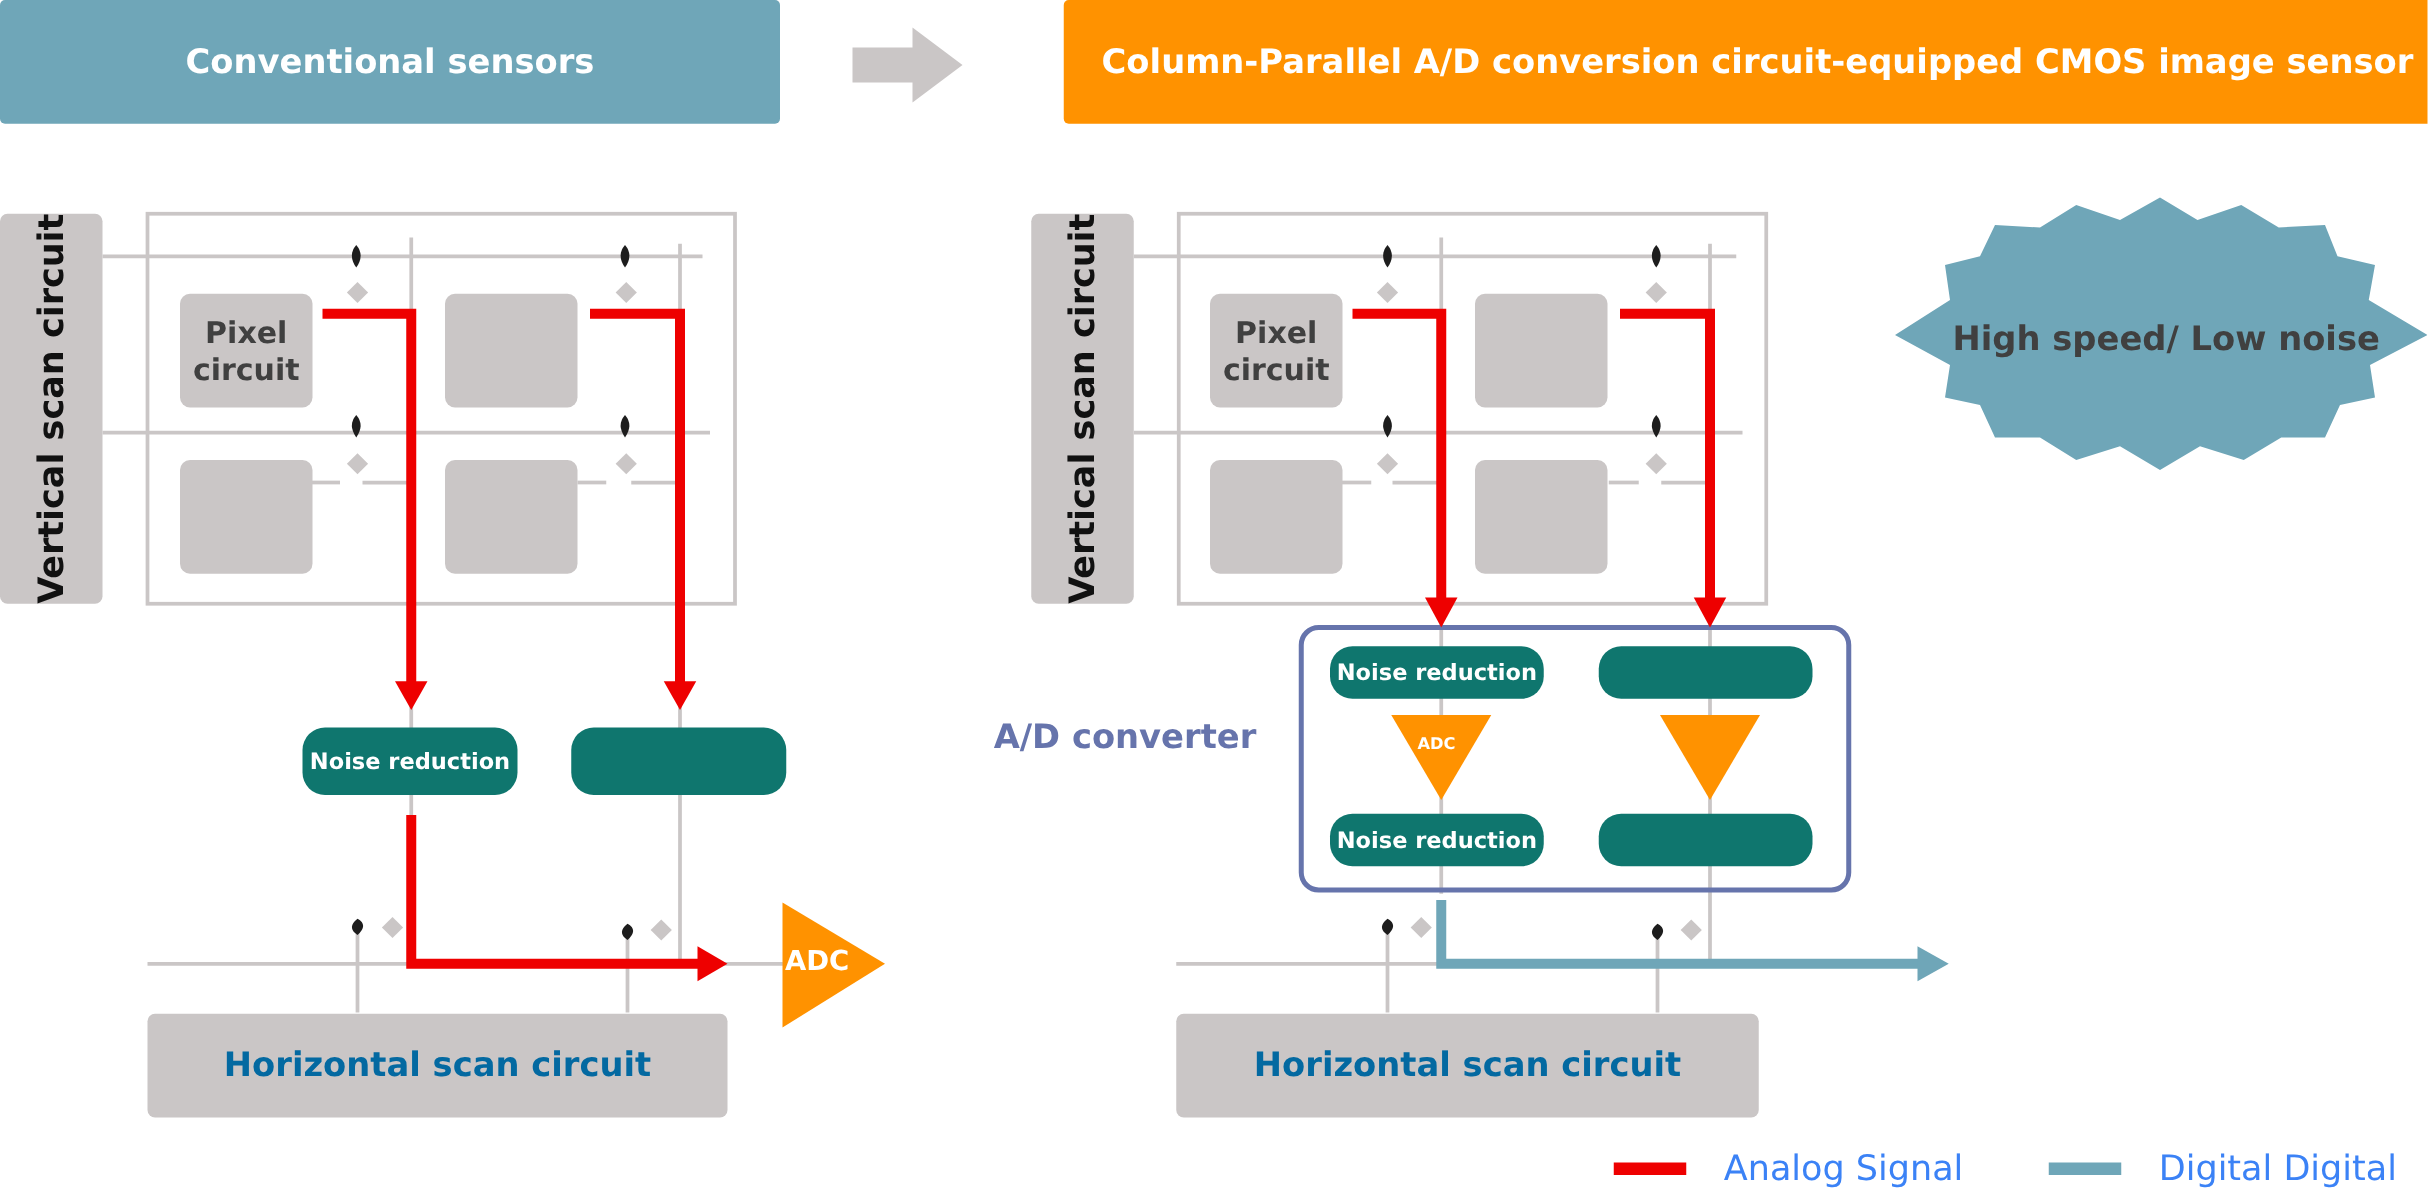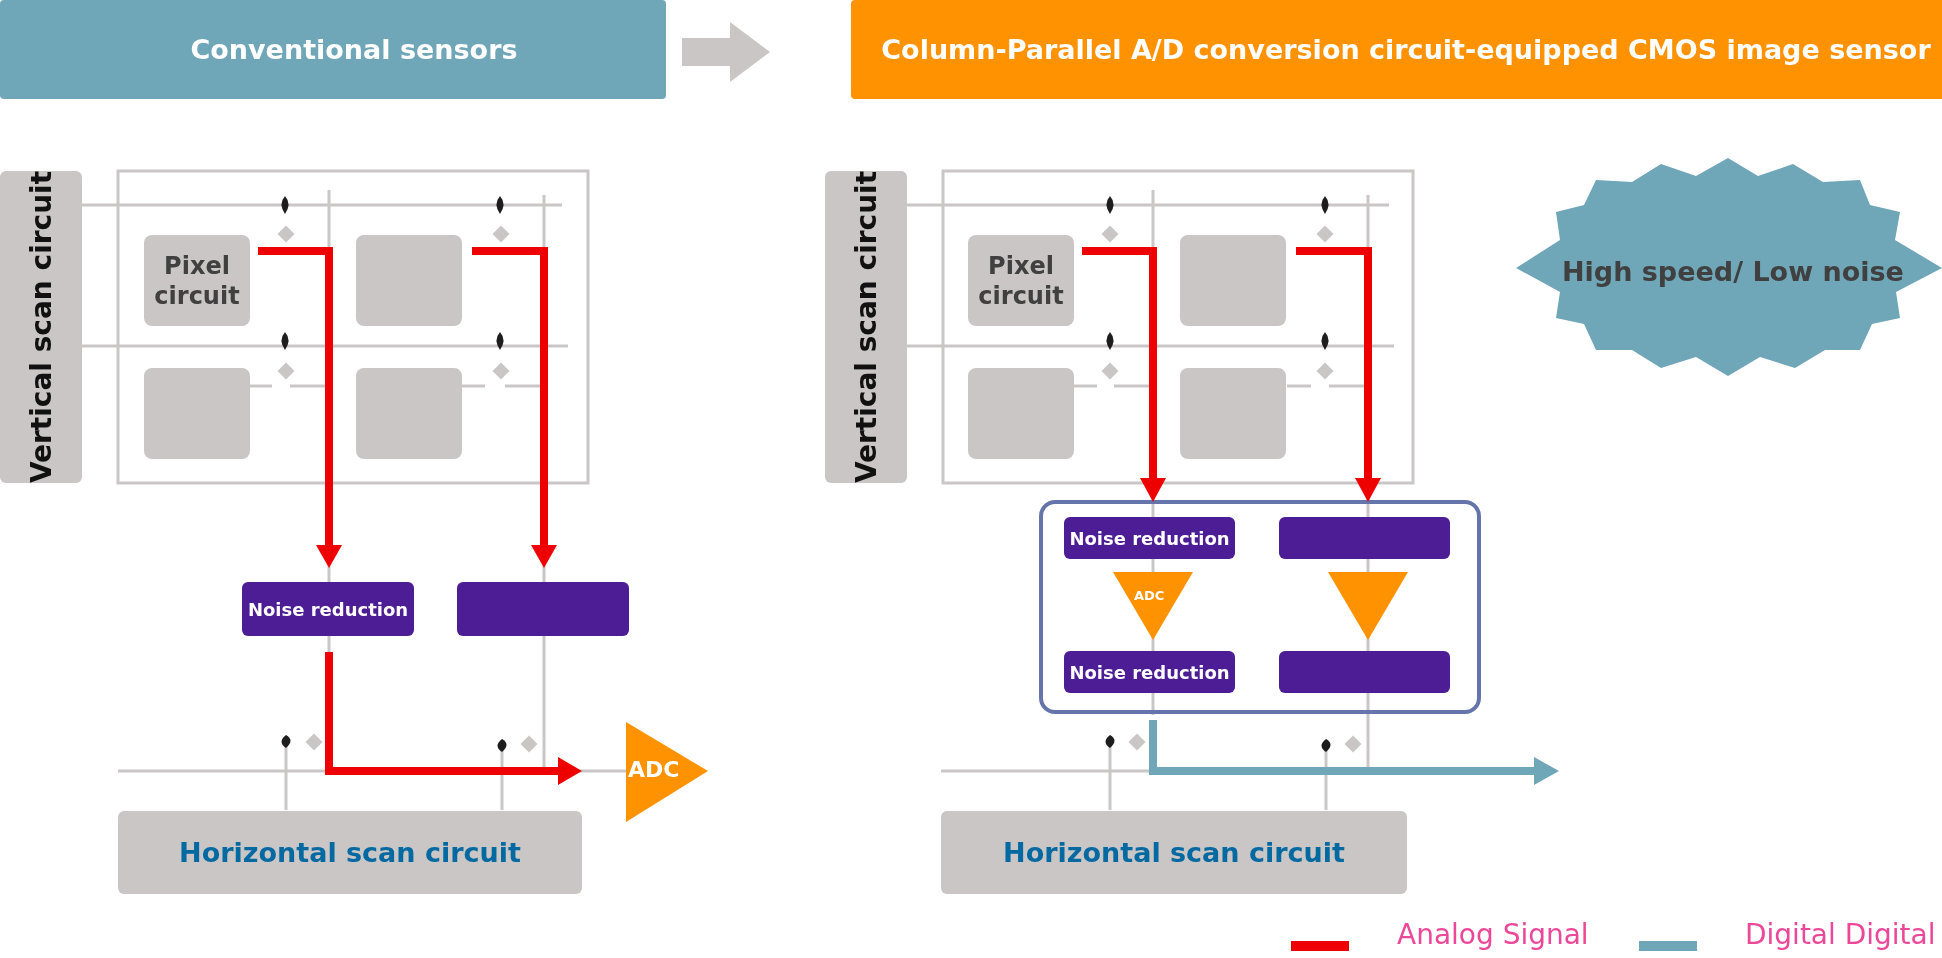--- a/index.html
+++ b/index.html
@@ -3,32 +3,32 @@
 <meta charset="utf-8">
 <style>
   html,body{margin:0;padding:0;background:#ffffff;}
   body{width:1942px;height:958px;position:relative;overflow:hidden;font-family:"DejaVu Sans","Liberation Sans",sans-serif;}
   .abs{position:absolute;}
   .hdr{position:absolute;display:flex;align-items:center;justify-content:center;color:#fff;font-weight:bold;font-size:27px;border-radius:4px;}
   .gray-box{position:absolute;background:#cac6c6;border-radius:8px;}
   .vscan{position:absolute;background:#cac6c6;border-radius:6px;}
   .vscan span{position:absolute;left:50%;top:50%;transform:translate(-50%,-50%) rotate(-90deg);white-space:nowrap;font-weight:bold;font-size:28px;color:#111;}
   .hscan{position:absolute;background:#cac6c6;border-radius:6px;display:flex;align-items:center;justify-content:center;font-weight:bold;font-size:27px;color:#0369a1;}
-  .green{position:absolute;background:#4c1d95;border-radius:6px;display:flex;align-items:center;justify-content:center;color:#fff;font-weight:bold;font-size:18px;}
+  .green{position:absolute;background:#0f766e;border-radius:18px;display:flex;align-items:center;justify-content:center;color:#fff;font-weight:bold;font-size:18px;}
   .pixlabel{position:absolute;display:flex;align-items:center;justify-content:center;text-align:center;font-weight:bold;font-size:24px;color:#404040;line-height:30px;}
   svg{position:absolute;left:0;top:0;}
   .cpa-label{position:absolute;color:#6674ac;font-weight:bold;font-size:27px;text-align:center;line-height:34px;}
   .burst-text{position:absolute;color:#404040;font-weight:bold;font-size:27px;white-space:nowrap;}
-  .legend-item{position:absolute;display:flex;align-items:flex-end;font-size:28px;color:#ec4899;gap:18px;}
+  .legend-item{position:absolute;display:flex;align-items:center;font-size:28px;color:#3b82f6;}
   .legend-swatch{display:inline-block;width:58px;height:10px;margin-right:30px;}
 </style>
 </head>
 <body>
 
-<div class="hdr" style="left:0;top:0;width:624px;height:99px;background:#6fa6b8;padding-left:42px;">
+<div class="hdr" style="left:0;top:0;width:624px;height:99px;background:#6fa6b8;">
   <span>Conventional sensors</span>
 </div>
 <svg width="1942" height="958" style="pointer-events:none;">
   <polygon points="682,38 730,38 730,22 770,52 730,82 730,66 682,66" fill="#cac6c6"></polygon>
 </svg>
 <div class="hdr" style="left:825px;top:0;width:1110px;height:99px;background:#ff9200;margin-left:26px;">
   <span>Column-Parallel A/D conversion circuit-equipped CMOS image sensor</span>
 </div>
 
 <div class="vscan" style="left:0;top:171px;width:82px;height:312px;">
@@ -190,20 +190,21 @@
   </g>
   <polygon fill="#6fa6b8" points="1534,757 1559,771 1534,785"></polygon>
 
   <polygon fill="#6fa6b8" points="
     1728,158 1758,176 1793,164 1823,182 1860,180 1870,205 1900,212 1895,240 1942,268 1896,292 1900,318 1872,324 1860,350 1825,350 1795,368 1760,357 1728,376 1696,357 1661,368 1632,350 1596,350 1584,324 1556,318 1560,292 1516,268 1560,240 1556,212 1584,205 1596,180 1632,182 1661,164 1696,176"></polygon>
 </svg>
 <div class="abs" style="left:1134px;top:588px;color:#fff;font-weight:bold;font-size:13px;">ADC</div>
 <div class="burst-text" style="left:1562px;top:256px;">High speed/ Low noise</div>
 
 <div class="cpa-label" style="left:772px;top:573px;width:256px;">
+  <div>A/D converter</div>
 </div>
 
 <div class="legend-item" style="left:1291px;top:918px;">
   <span class="legend-swatch" style="background:#ee0000;"></span>
   <span>Analog Signal</span>
 </div>
 <div class="legend-item" style="left:1639px;top:918px;">
   <span class="legend-swatch" style="background:#6fa6b8;"></span>
   <span>Digital Digital</span>
 </div>

